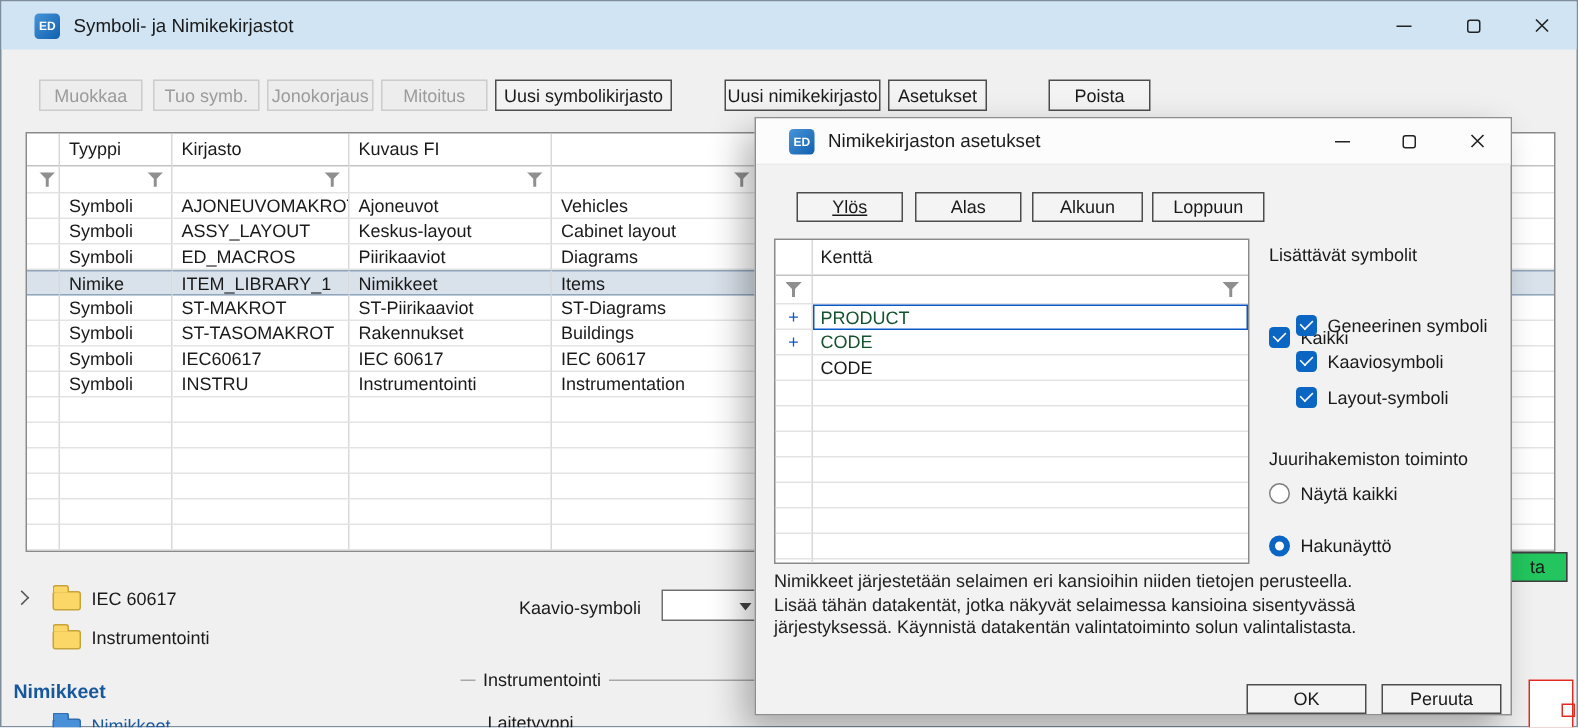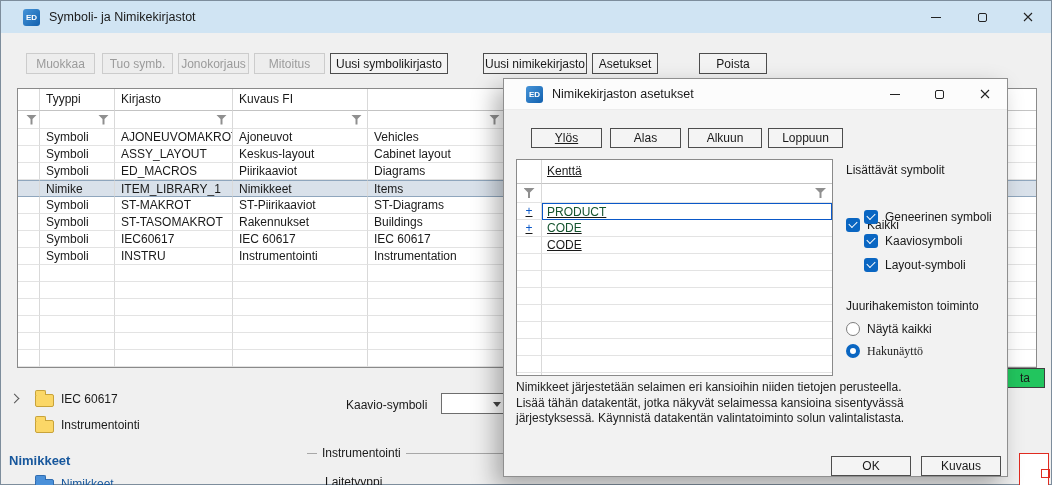--- a/index.html
+++ b/index.html
@@ -70,21 +70,21 @@
   .dialog { position:absolute; left:503px; top:78px; width:505px; height:399px; background:#f2f2f2;
             border:1px solid #8f8f8f; box-shadow:-8px 10px 22px rgba(0,0,0,0.30); z-index:10; }
   .dlg-titlebar { position:absolute; left:0; top:0; right:0; height:31px; background:#fcfcfc;
             border-bottom:1px solid #ececec; display:flex; align-items:center; }
   .dlg-titlebar .win-btn { width:45px; }
   .dbtn { position:absolute; height:20px; background:#f4f4f4; border:1px solid #4d4d4d;
           display:flex; align-items:center; justify-content:center; white-space:nowrap; }
 
   .field-table { position:absolute; left:12px; top:80px; width:317px; height:217px; background:#fff;
                  border:1px solid #8a8a8a; overflow:hidden; }
-  .ft-row { display:flex; height:17px;text-decoration:underline; }
+  .ft-row { display:flex; height:17px; }
   .ft-row.hdr { height:24px; }
   .ft-row.flt { height:19px; }
   .ft-p { width:25px; border-right:1px solid #d9d9d9; border-bottom:1px solid #e3e3e3;
           text-align:center; color:#0a58c8; line-height:16px; }
   .ft-n { flex:1; border-bottom:1px solid #e3e3e3; padding-left:5px; line-height:16px;
           white-space:nowrap; overflow:hidden; }
   .ft-row.hdr .ft-p, .ft-row.hdr .ft-n { border-bottom:1px solid #c3c3c3; line-height:23px; }
   .ft-row.flt .ft-n { display:flex; align-items:center; justify-content:flex-end; padding-right:6px; }
   .ft-row.flt .ft-p { display:flex; align-items:center; justify-content:center; }
   .ft-row .blue { color:#14532d; }
@@ -407,24 +407,24 @@
     <div class="cb-row" style="left:360px;top:178px;">
       <span class="cb"></span>
       <span>Layout-symboli</span>
     </div>
 
     <div class="grp-title" style="left:342px;top:220px;">Juurihakemiston toiminto</div>
     <div class="rd-row" style="left:342px;top:242px;">
       <span class="radio"></span>
       <span>Näytä kaikki</span>
     </div>
-    <div class="rd-row" style="left:342px;top:264px;font-family:Liberation Serif, serif;">
+    <div class="rd-row" style="left:342px;top:277px;">
       <span class="radio on"></span>
       <span>Hakunäyttö</span>
     </div>
 
     <div class="desc">Nimikkeet järjestetään selaimen eri kansioihin niiden tietojen perusteella. Lisää tähän datakentät, jotka näkyvät selaimessa kansioina sisentyvässä järjestyksessä. Käynnistä datakentän valintatoiminto solun valintalistasta.</div>
 
     <div class="dbtn" style="left:327px;top:377px;width:80px;">OK</div>
-    <div class="dbtn" style="left:417px;top:377px;width:80px;">Kuvaus</div>
+    <div class="dbtn" style="left:417px;top:377px;width:80px;">Peruuta</div>
   </div>
 
 </div>
 
 </body></html>

